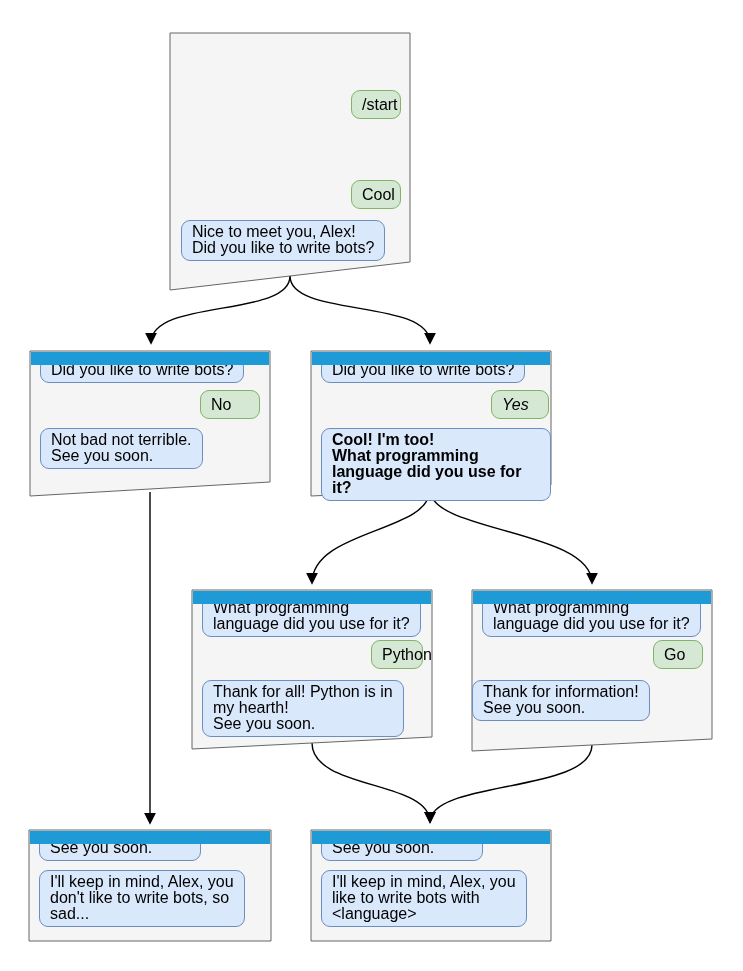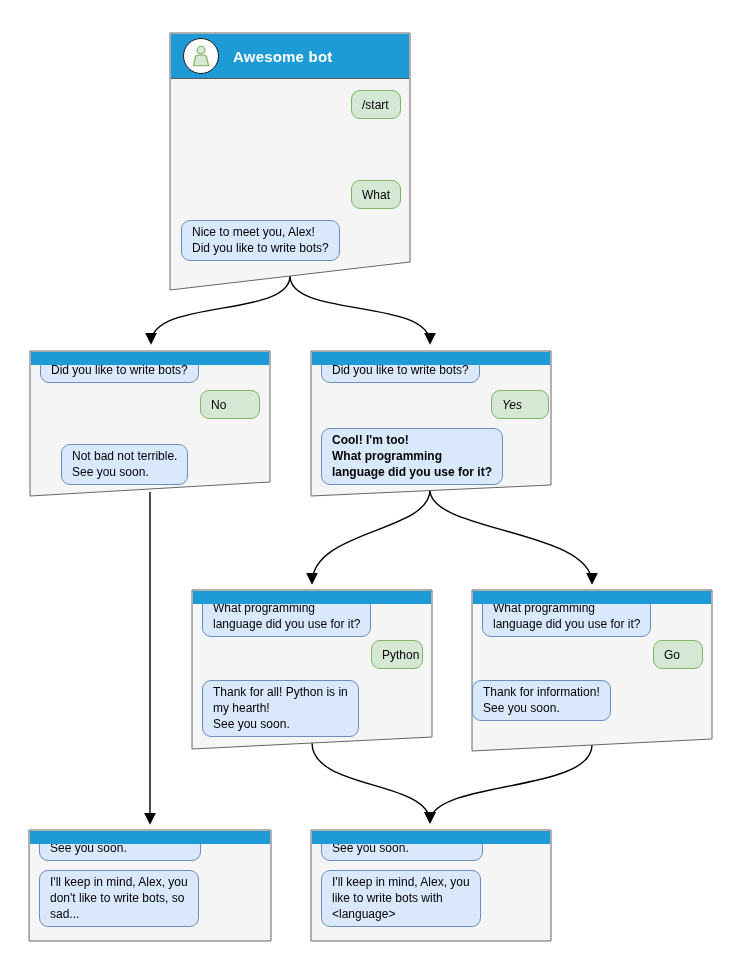--- a/index.html
+++ b/index.html
@@ -24,21 +24,21 @@
     position:absolute;left:12px;top:4px;width:36px;height:36px;border-radius:50%;
     background:#ffffff;border:1.6px solid #1a1a1a;box-sizing:border-box;
     display:flex;align-items:center;justify-content:center;
   }
   .avatar svg{width:26px;height:26px;}
   .title{
     margin-left:62px;color:#ffffff;font-weight:bold;font-size:15px;letter-spacing:.2px;
   }
   .bubble{
     position:absolute;z-index:2;box-sizing:border-box;
-    font-size:12px;line-height:16px;white-space:pre-line;
+    font-size:16px;line-height:16px;white-space:pre-line;
     border-radius:9px;padding:3px 10px 4px 10px;
   }
   .bubble.bot{background:#dae8fc;border:1px solid #6c8ebf;}
   .bubble.user{background:#d5e8d4;border:1px solid #82b366;
     display:flex;align-items:center;height:29px;padding:0 0 0 10px;}
   .edge{fill:none;stroke:#000000;stroke-width:1.4;}
 </style>
 </head>
 <body>
 
@@ -56,43 +56,34 @@
     <path class="edge" d="M430,490 C430,532 592,530 592,583" marker-end="url(#arrow)"></path>
     <path class="edge" d="M150,492 L150,823" marker-end="url(#arrow)"></path>
     <path class="edge" d="M312,743 C312,790 430,780 430,822" marker-end="url(#arrow)"></path>
     <path class="edge" d="M592,745 C592,793 430,780 430,822" marker-end="url(#arrow)"></path>
   </svg>
 
   <div class="chatbox" style="left:170px;top:33px;width:240px;height:257px;">
     <svg class="shape" viewBox="0 0 240 257" preserveAspectRatio="none">
       <polygon points="0,0 240,0 240,229 0,257"></polygon>
     </svg>
-    <div class="header">
-      <div class="avatar">
-        <svg viewBox="0 0 24 24">
-          <circle cx="12" cy="6.6" r="3.6" fill="#d5e8d4" stroke="#82b366" stroke-width="1.1"></circle>
-          <path d="M5,21 L7.1,12 C8.5,10.8 15.5,10.8 16.9,12 L19,21 Z" fill="#d5e8d4" stroke="#82b366" stroke-width="1.1" stroke-linejoin="round"></path>
-        </svg>
-      </div>
-      <span class="title">Awesome bot</span>
-    </div>
     <div class="bubble user" style="right:9px;top:57px;width:50px;">/start</div>
-    <div class="bubble user" style="right:9px;top:147px;width:50px;">What</div>
+    <div class="bubble user" style="right:9px;top:147px;width:50px;">Cool</div>
     <div class="bubble bot" style="left:11px;top:187px;">Nice to meet you, Alex!
 Did you like to write bots?</div>
   </div>
 
   <div class="chatbox" style="left:30px;top:351px;width:240px;height:145px;">
     <svg class="shape" viewBox="0 0 240 145" preserveAspectRatio="none">
       <polygon points="0,0 240,0 240,131 0,145"></polygon>
     </svg>
     <div class="bar"></div>
     <div class="bubble bot" style="left:10px;top:7px;">Did you like to write bots?</div>
     <div class="bubble user" style="right:10px;top:39px;width:60px;margin-left:38px;">No</div>
-    <div class="bubble bot" style="left:10px;top:93px;margin-left:21px;">Not bad not terrible.
+    <div class="bubble bot" style="left:10px;top:77px;">Not bad not terrible.
 See you soon.</div>
   </div>
 
   <div class="chatbox" style="left:311px;top:351px;width:240px;height:145px;">
     <svg class="shape" viewBox="0 0 240 145" preserveAspectRatio="none">
       <polygon points="0,0 240,0 240,134 0,145"></polygon>
     </svg>
     <div class="bar"></div>
     <div class="bubble bot" style="left:10px;top:7px;">Did you like to write bots?</div>
     <div class="bubble user" style="right:2px;top:39px;width:58px;font-style:italic;">Yes</div>

